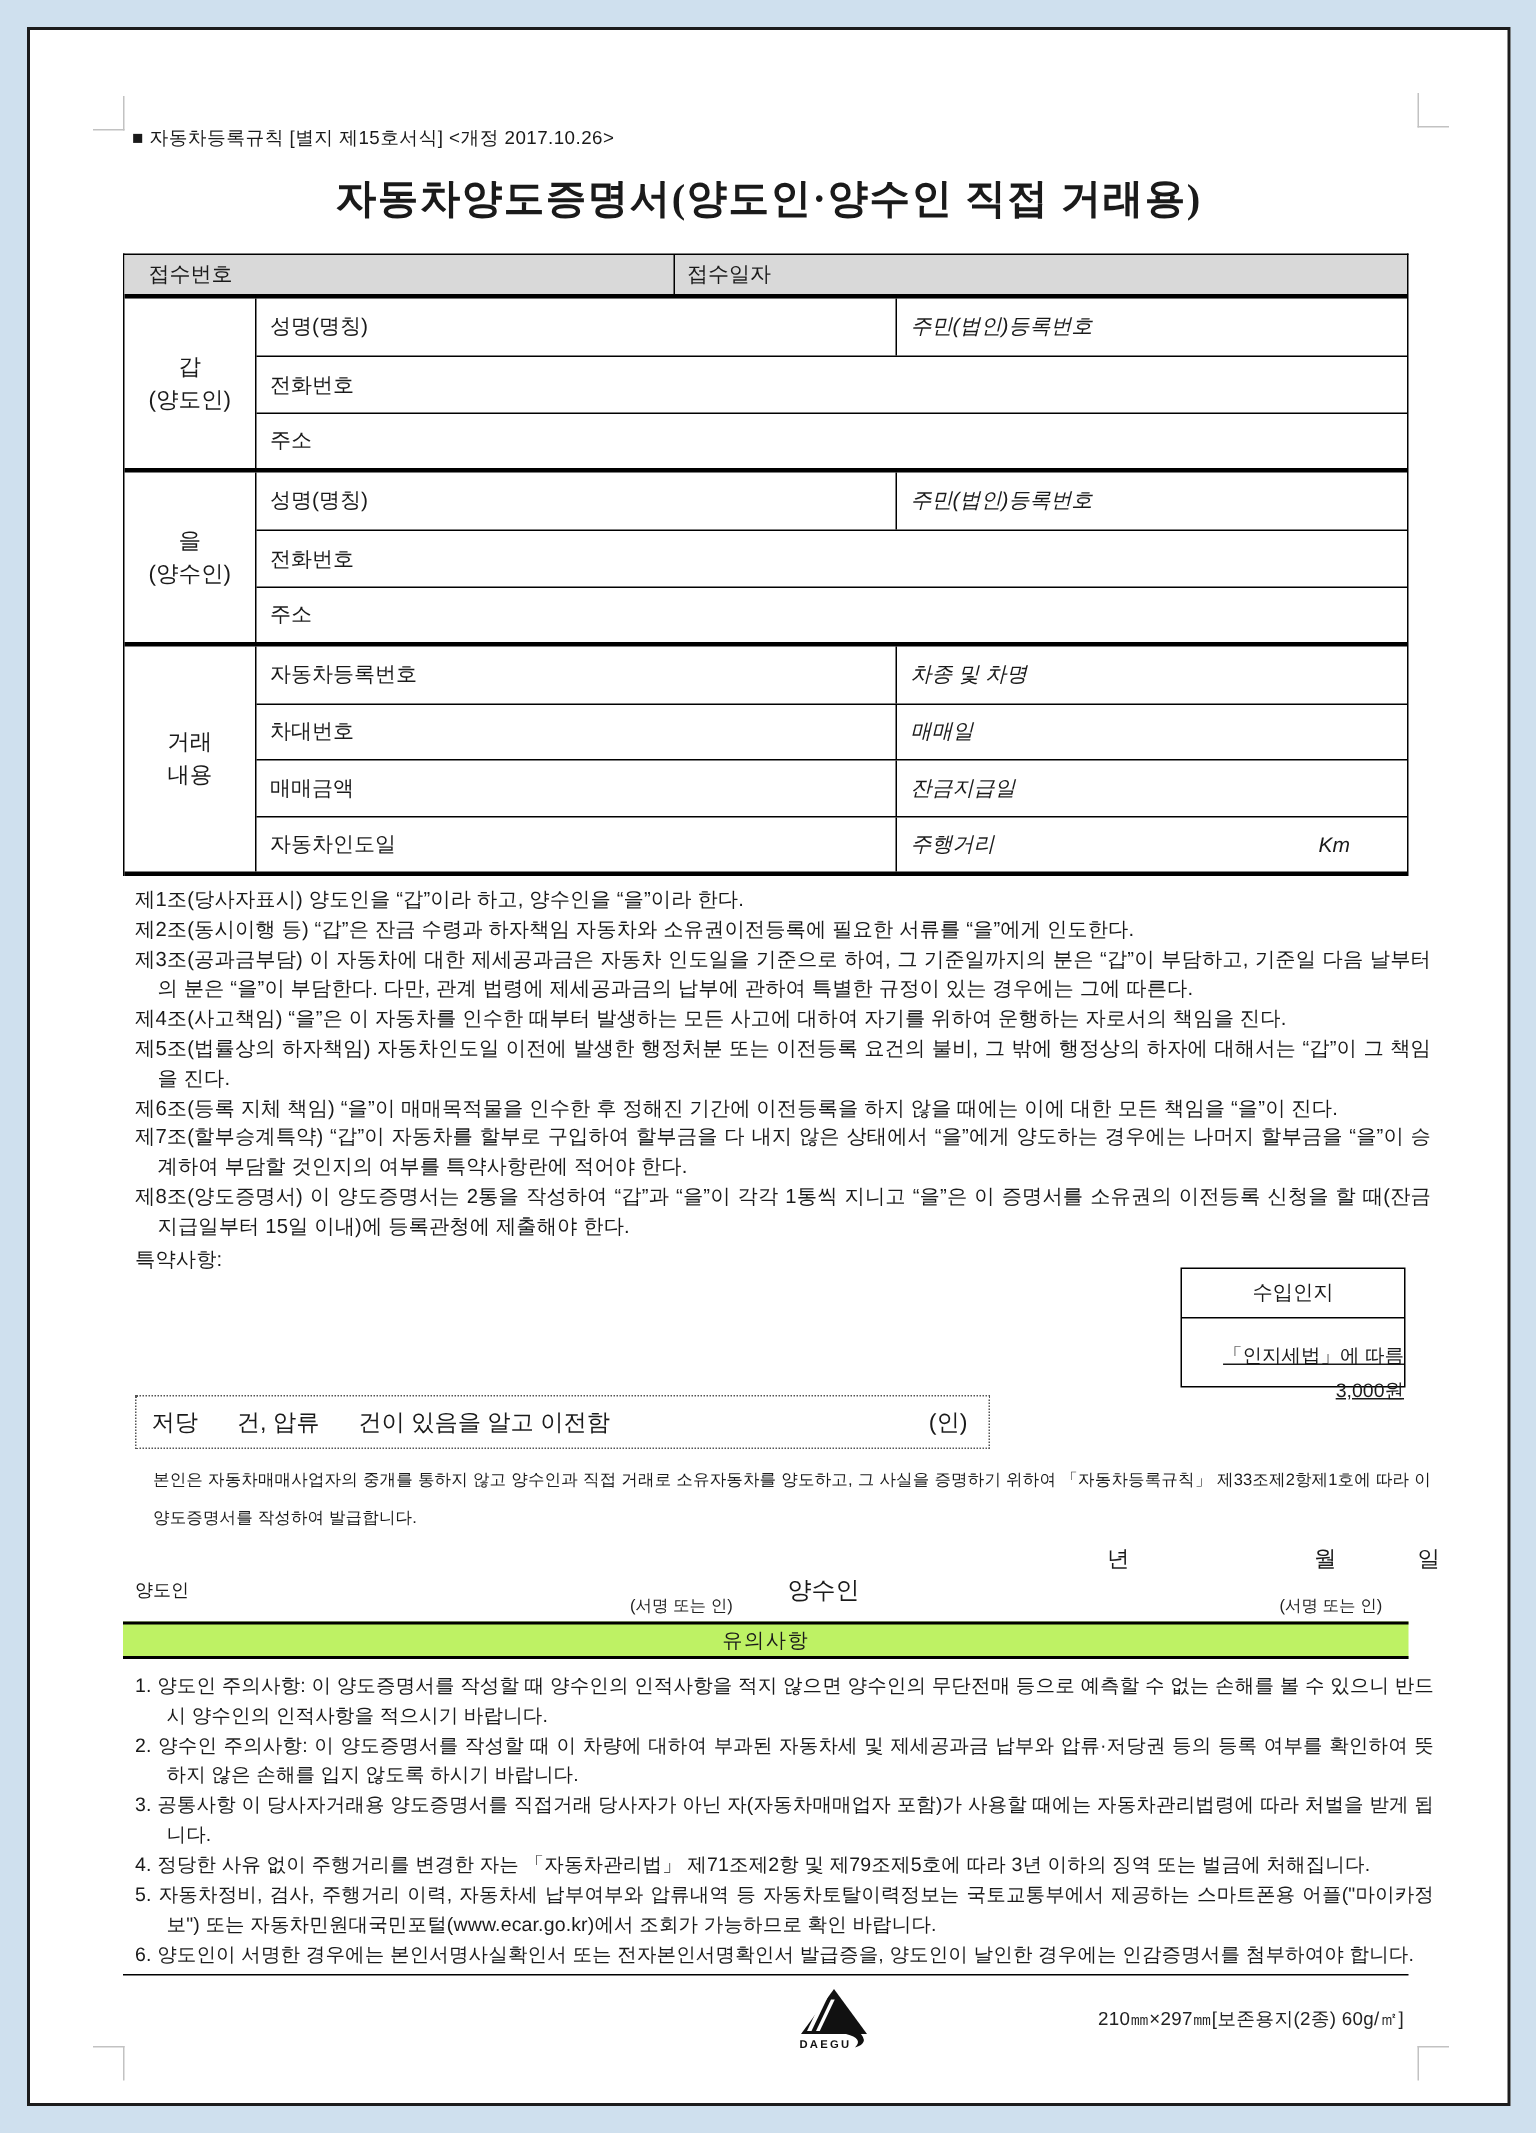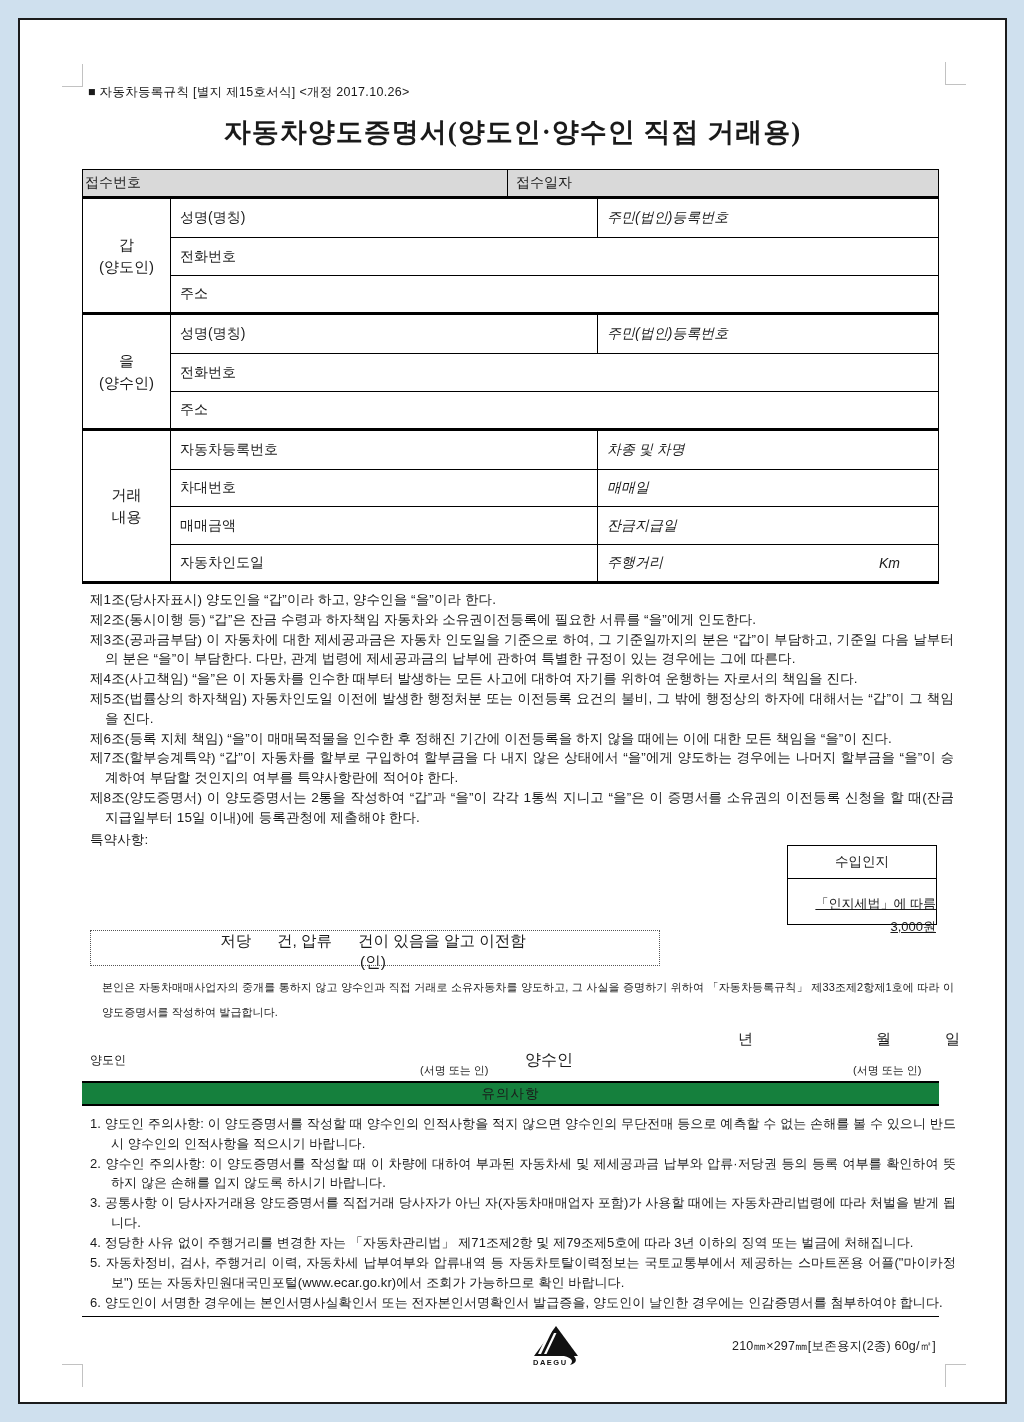--- a/index.html
+++ b/index.html
@@ -34,21 +34,21 @@
     font-size:27px; font-weight:600; letter-spacing:1px;
   }
 
   
   .main-table {
     left:62px; top:149px; width:857px;
     border-left:1.5px solid #000; border-right:1.5px solid #000; border-top:1.5px solid #000;
     font-size:14px;
   }
   .receipt-row { display:flex; height:29px; background:#d9d9d9; border-bottom:3px solid #000; }
-  .receipt-row .rc1 { width:425px; border-right:1px solid #000; display:flex; align-items:center; padding-left:2px; }
+  .receipt-row .rc1 { width:367px; border-right:1px solid #000; display:flex; align-items:center; padding-left:16px; }
   .receipt-row .rc2 { flex:1; display:flex; align-items:center; padding-left:8px; }
 
   .sect { display:flex; border-bottom:3px solid #000; }
   .rolecell {
     width:88px; border-right:1px solid #000;
     display:flex; flex-direction:column; justify-content:center; align-items:center;
     font-size:15px; line-height:1.45; text-align:center;
   }
   .rows { flex:1; display:flex; flex-direction:column; }
   .row { display:flex; }
@@ -68,38 +68,38 @@
   
   .stamp-box { left:767px; top:825px; width:150px; height:80px; border:1px solid #000; background:#fff; }
   .stamp-box .sb-title { height:33px; border-bottom:1px solid #000; display:flex; align-items:center; justify-content:center; font-size:13.5px; }
   .stamp-box .sb-body { padding-top:13px; text-align:right; font-size:13px; line-height:23px;text-decoration:underline; }
 
   
   .mortgage {
     left:70px; top:910px; width:570px; height:36px;
     border:1.5px dotted #555;
     display:flex; align-items:center; justify-content:space-between;
-    padding:0 14px 0 10px; font-size:15.5px;flex-direction:column;
+    padding:0 14px 0 10px; font-size:15.5px;
   }
   .mortgage .mtext { white-space:pre; }
 
   .declaration { left:82px; top:955px; width:852px; font-size:11px; line-height:24.5px; text-align:justify; letter-spacing:0.1px; }
 
   .date-y { left:718px; top:1010px; font-size:15px; }
   .date-m { left:856px; top:1010px; font-size:15px; }
   .date-d { left:925px; top:1010px; font-size:15px; }
 
   .sig-transferor { left:70px;  top:1032px; font-size:12px;text-align:center; }
   .sig-note-1     { left:400px; top:1043px; font-size:11px; color:#222; }
   .sig-transferee { left:505px; top:1030px; font-size:16px; }
   .sig-note-2     { left:833px; top:1043px; font-size:11px; color:#222; }
 
   .notice-bar {
     left:62px; top:1061px; width:857px; height:25px;
-    background:#15803d;
+    background:#bef264;
     border-top:2.5px solid #000; border-bottom:2.5px solid #000;
     display:flex; align-items:center; justify-content:center;
     font-size:13.5px; letter-spacing:1px;
   }
   .notes { left:70px; top:1094px; width:866px; font-size:13px; line-height:19.6px; letter-spacing:0.1px; }
   .notes p { text-align:justify; padding-left:21px; text-indent:-21px; margin-bottom:0.5px; }
 
   .bottom-rule { left:62px; top:1296px; width:857px; height:0; border-top:1.5px solid #000; }
 
   .footer-logo { left:506px; top:1304px; width:60px; height:48px; }

